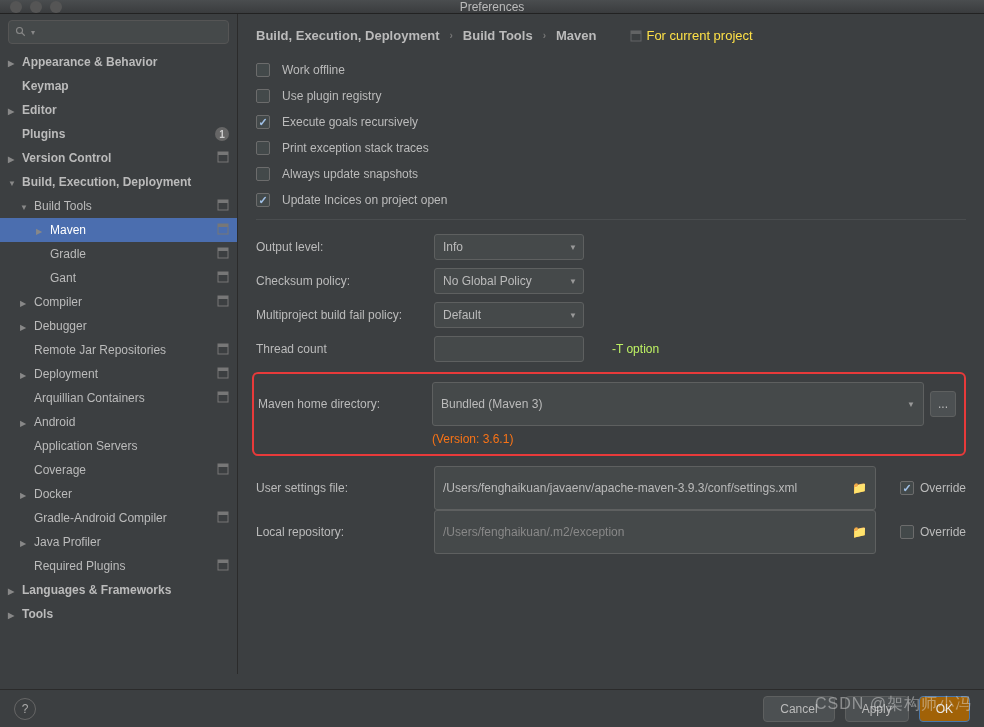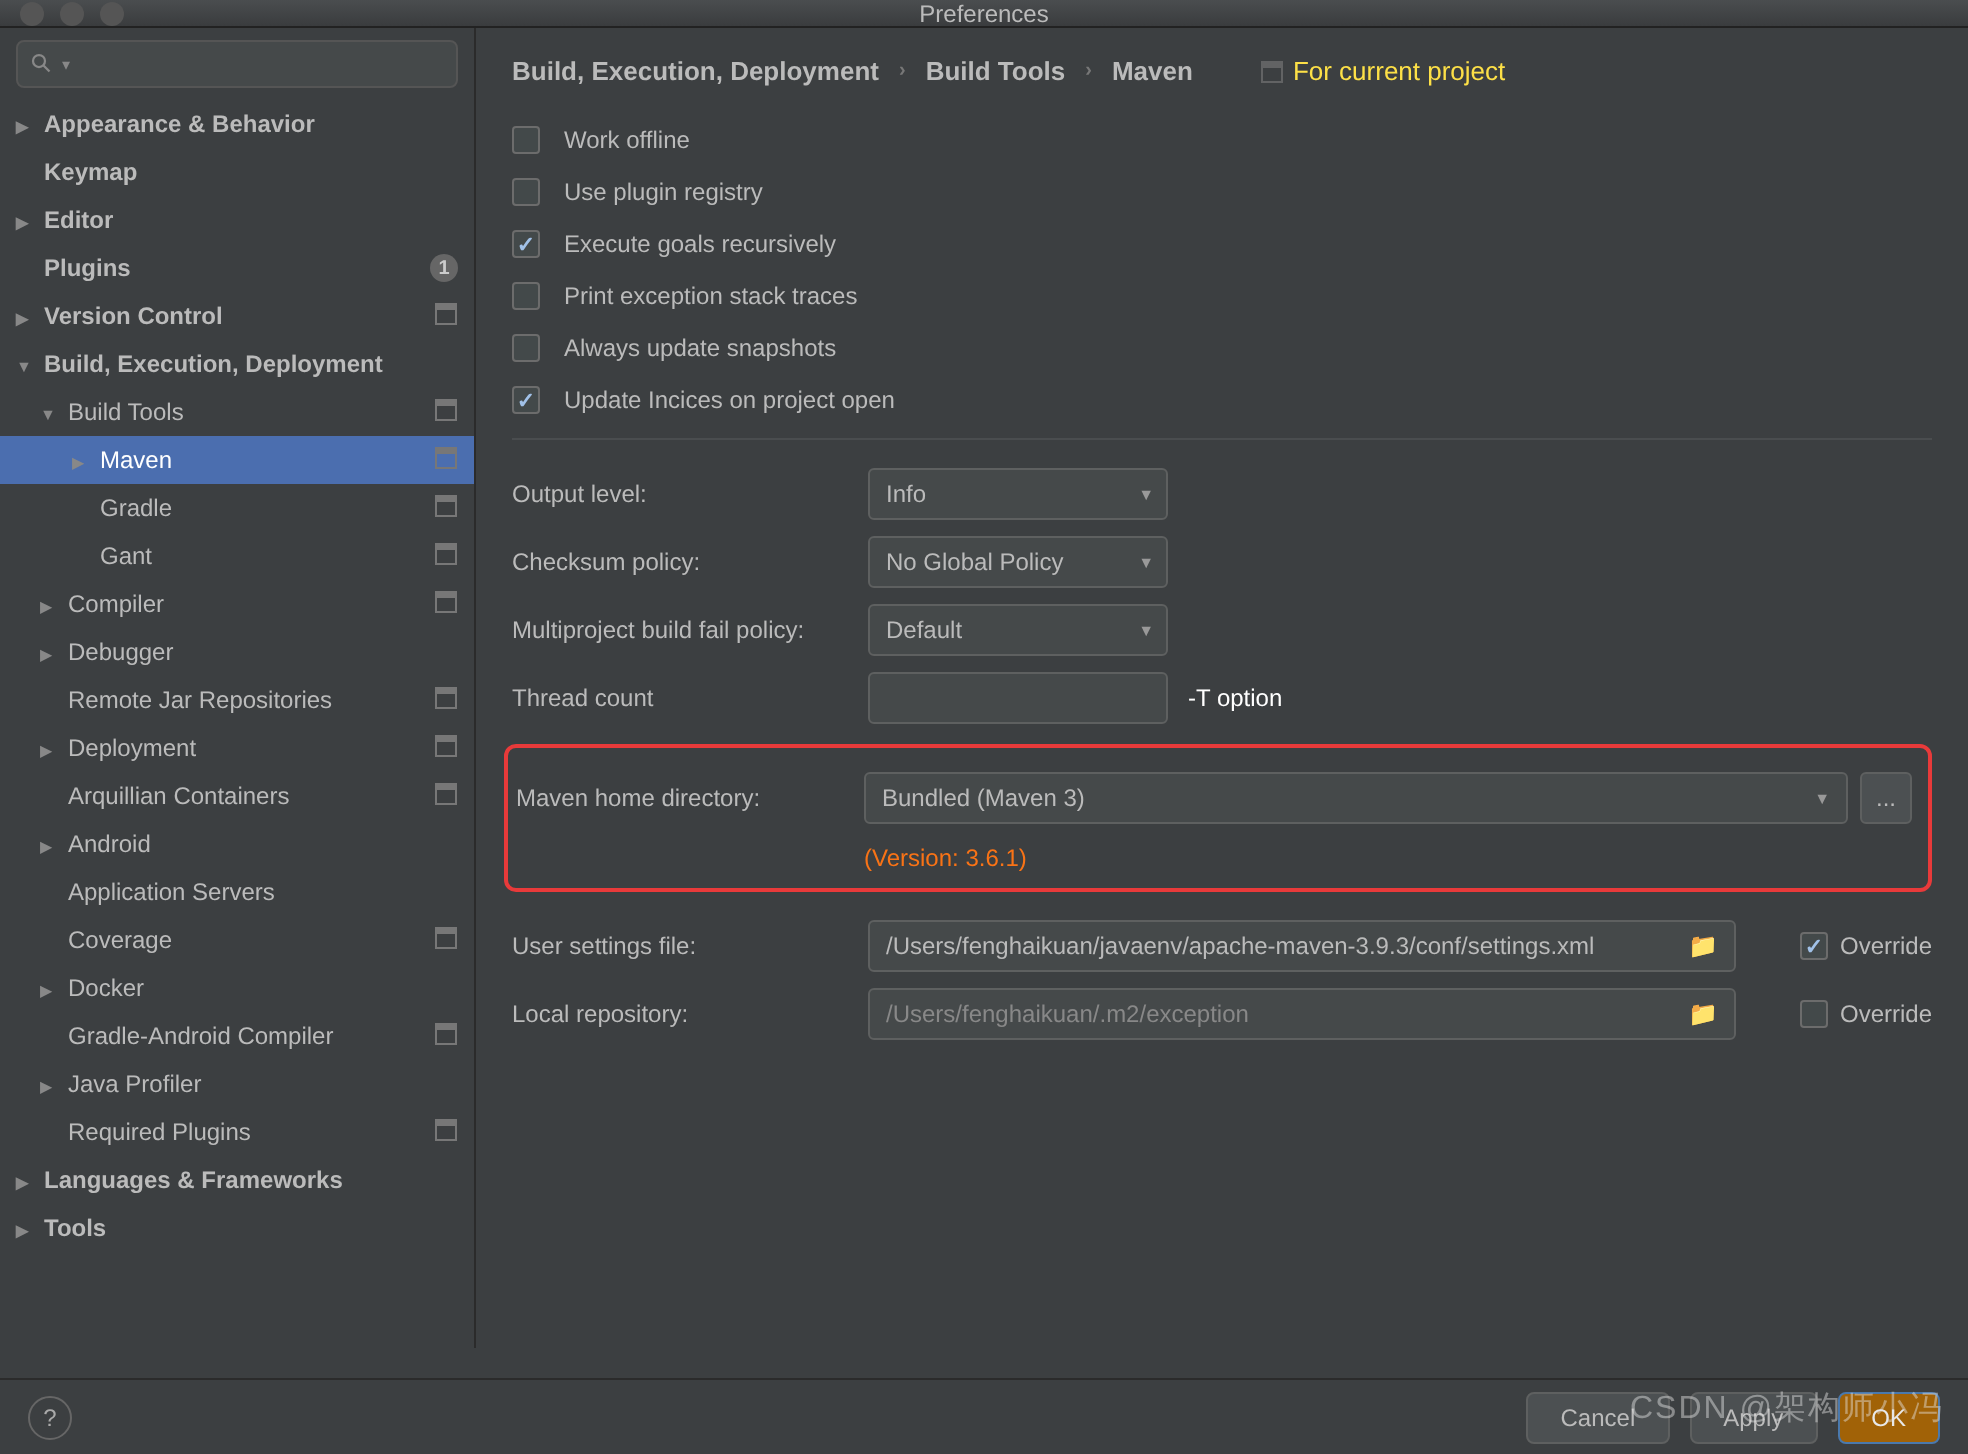--- a/index.html
+++ b/index.html
@@ -39,31 +39,31 @@
 .checkrow { display: flex; align-items: center; height: 26px; gap: 12px; }
 .cbox { width: 14px; height: 14px; border: 1px solid #6c6c6c; background: #43494a; border-radius: 2px; display: inline-flex; align-items: center; justify-content: center; }
 .cbox.checked::after { content: "✓"; color: #a1c1e8; font-size: 11px; font-weight: bold; }
 
 .formrow { display: flex; align-items: center; min-height: 34px; }
 .formlabel { width: 178px; color: #bbb; }
 .select { height: 26px; background: #45494a; border: 1px solid #5e6060; border-radius: 3px; display: flex; align-items: center; padding: 0 8px; color: #bbb; position: relative; min-width: 140px; }
 .select::after { content: "▼"; font-size: 8px; color: #999; position: absolute; right: 6px; }
 .select.default { width: 150px; }
 .textinput { height: 26px; background: #45494a; border: 1px solid #5e6060; border-radius: 3px; padding: 0 8px; color: #bbb; width: 150px; }
-.hint { color: #ffffff; margin-left: 10px; }
+.hint { color: #bef264; margin-left: 28px; }
 
 .highlight-box { border: 2px solid #e83a3a; border-radius: 6px; padding: 8px 8px 8px 0; margin: 6px 0 10px -4px; }
 .combo-wide { flex: 1; display: flex; align-items: center; }
-.combo-input { flex: 1; height: 26px; background: #45494a; border: 1px solid #5e6060; border-radius: 3px; padding: 0 8px; color: #bbb; position: relative; display: flex; align-items: center; }
+.combo-input { flex: 1; height: 44px; background: #45494a; border: 1px solid #5e6060; border-radius: 3px; padding: 0 8px; color: #bbb; position: relative; display: flex; align-items: center; }
 .combo-input.drop::after { content: "▼"; font-size: 8px; color: #999; position: absolute; right: 8px; }
 .browse-btn { width: 26px; height: 26px; background: #4c5052; border: 1px solid #5e6060; border-radius: 3px; margin-left: 6px; display: flex; align-items: center; justify-content: center; color: #bbb; }
 .version { color: #f97316; margin-top: 6px; margin-left: 178px; }
 
 .folder-icon { position: absolute; right: 8px; color: #888; }
-.override { display: flex; align-items: center; gap: 6px; margin-left: 32px; }
+.override { display: flex; align-items: center; gap: 6px; margin-left: 0; padding-left: 24px; }
 
 hr.sep { border: none; border-top: 1px solid #4a4d4f; margin: 6px 0 10px; }
 
 .footer { position: absolute; bottom: 0; left: 0; right: 0; height: 38px; background: #3c3f41; border-top: 1px solid #2b2b2b; display: flex; align-items: center; padding: 0 14px; }
 .help { width: 22px; height: 22px; border: 1px solid #666; border-radius: 50%; display: flex; align-items: center; justify-content: center; color: #aaa; }
 .btns { margin-left: auto; display: flex; gap: 10px; }
 .btn { height: 26px; padding: 0 16px; background: #4c5052; border: 1px solid #5e6060; border-radius: 4px; color: #bbb; display: flex; align-items: center; }
 .btn.primary { background: #a16207; border-color: #4a79ad; color: #e8e8e8; }
 
 .watermark { position: absolute; right: 12px; bottom: 12px; color: rgba(230,230,230,0.45); font-size: 16px; letter-spacing: 1px; pointer-events: none; }

